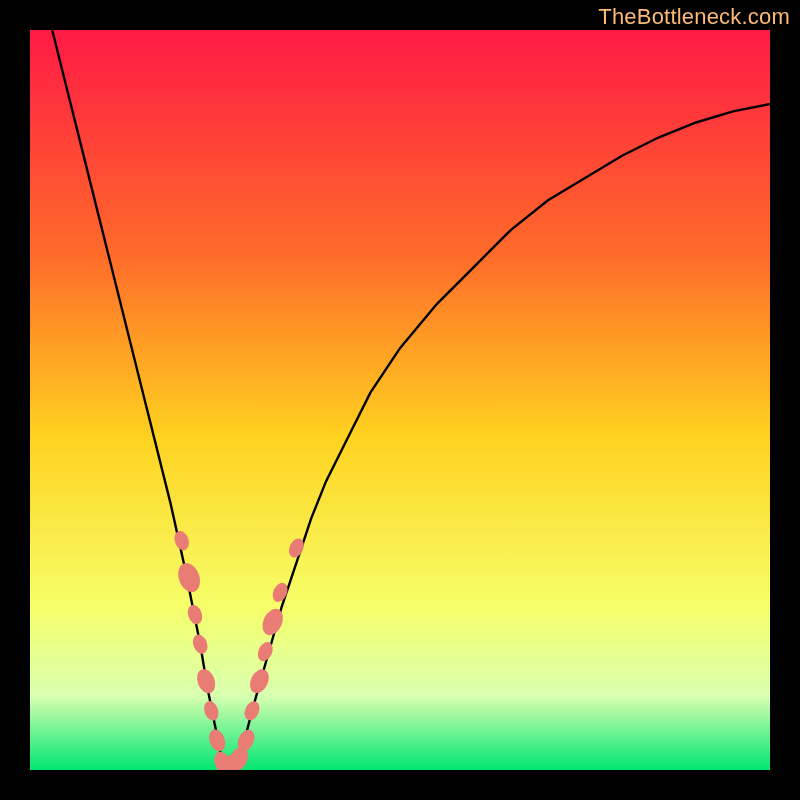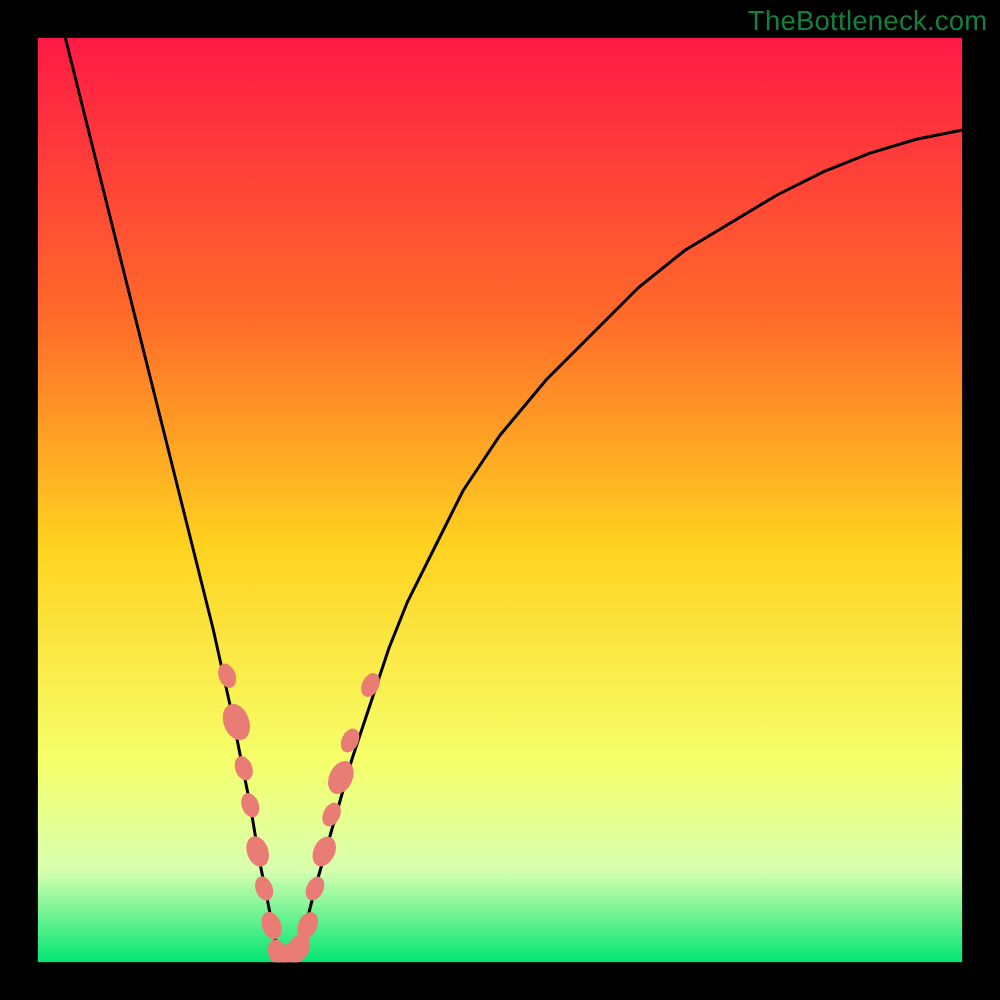--- a/index.html
+++ b/index.html
@@ -22,21 +22,21 @@
     left: 30px;
     top: 30px;
     width: 740px;
     height: 740px;
     overflow: hidden;
   }
   .watermark {
     position: absolute;
     top: 4px;
     right: 10px;
-    color: #15803d;
+    color: #fdba74;
     font-size: 22px;
     font-weight: 500;
     letter-spacing: 0.2px;
     z-index: 5;
   }
   svg { display: block; }
 </style>
 </head>
 <body>
 

